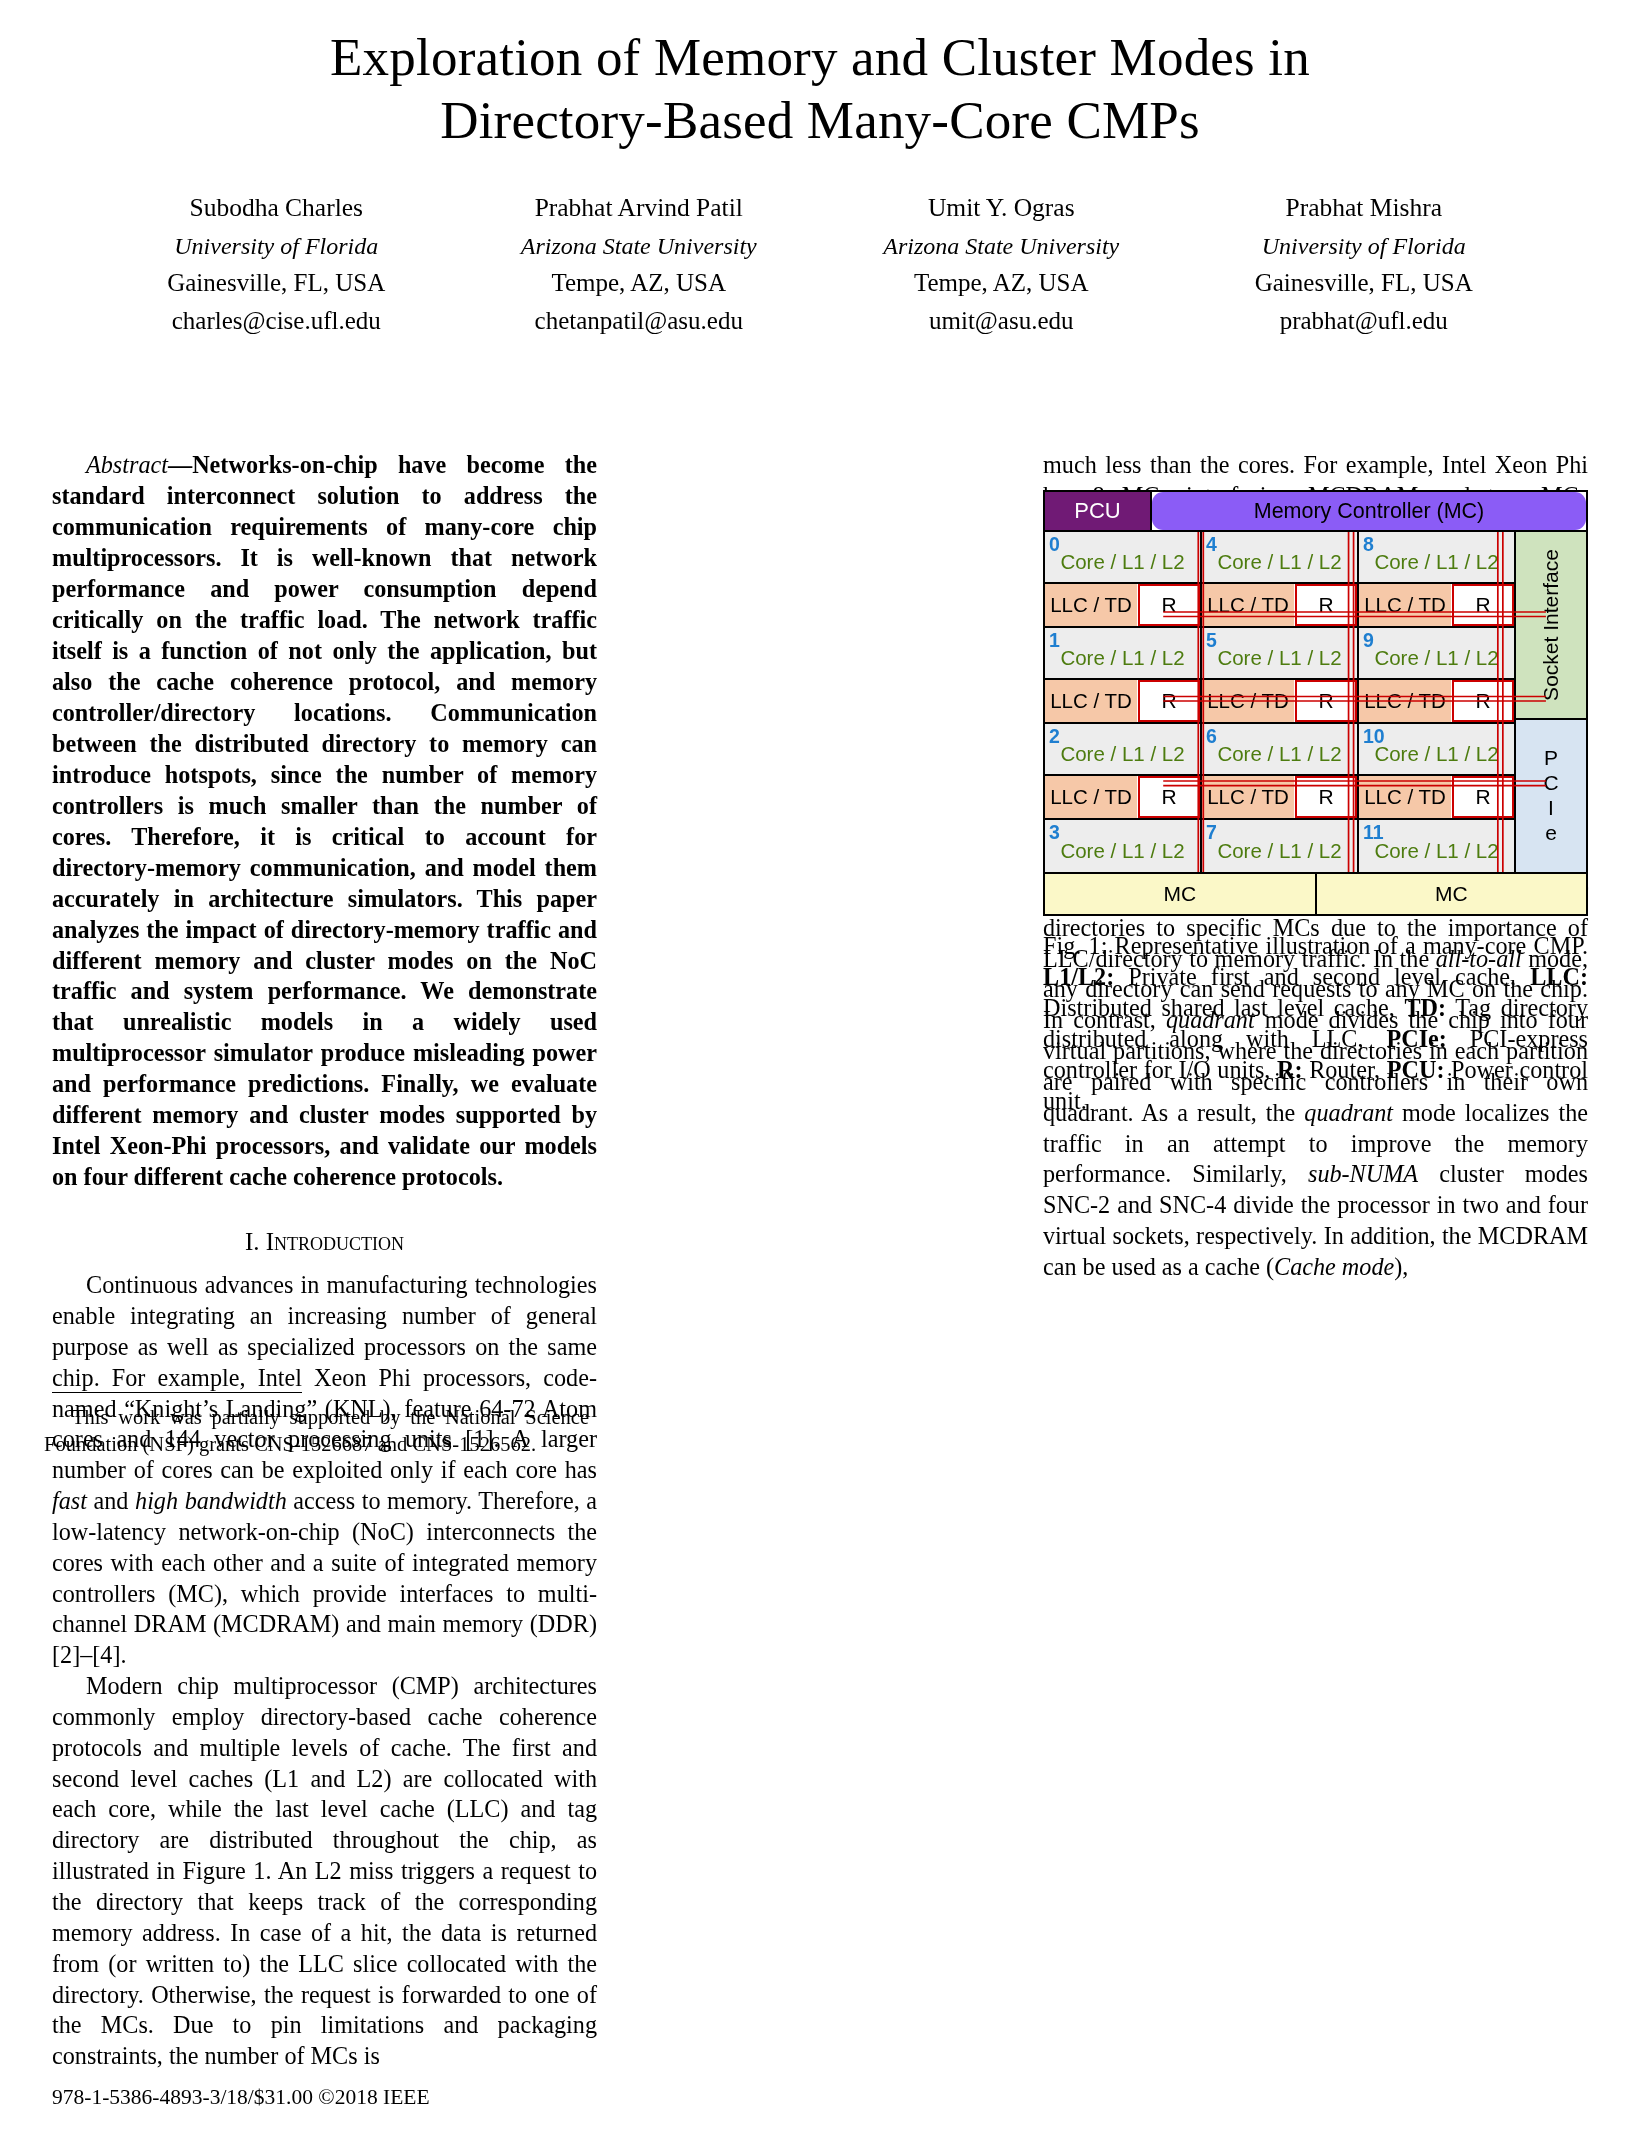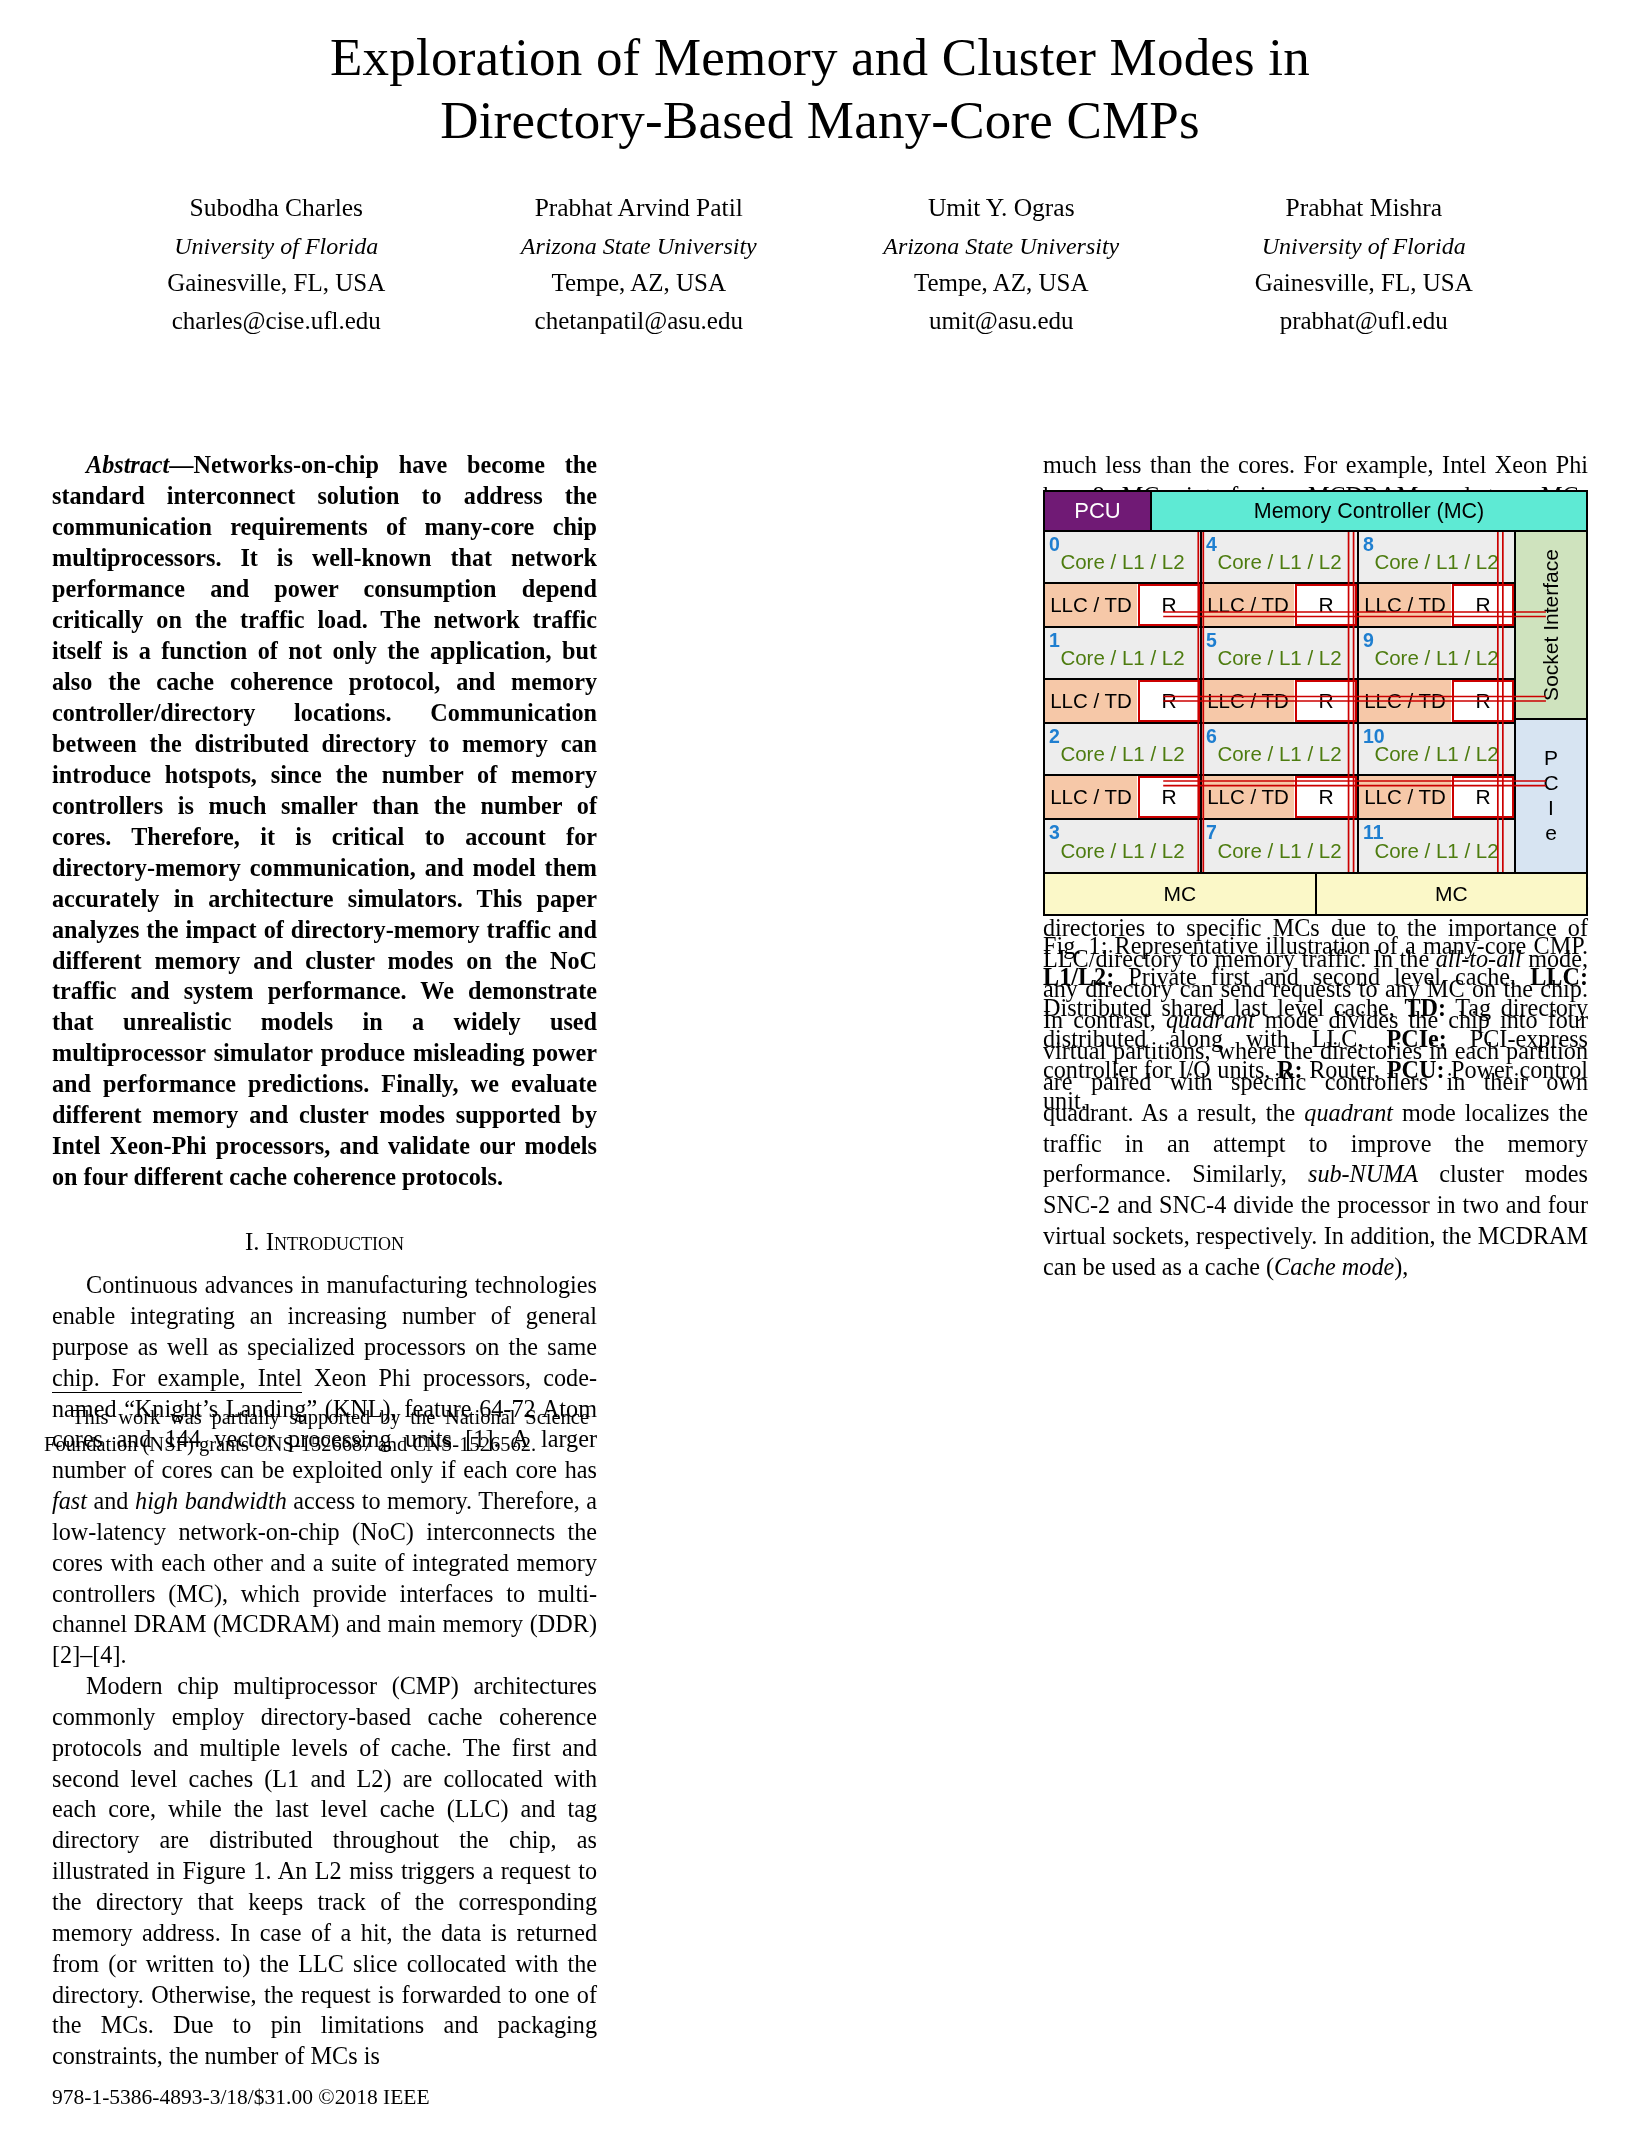--- a/index.html
+++ b/index.html
@@ -75,21 +75,21 @@
   p { margin: 0; text-indent: 34px; }
   p.noindent { text-indent: 0; }
 
   .abstract {
     font-weight: bold;
     text-align: justify;
     text-indent: 34px;
     font-size: 24.2px;
     line-height: 1.28;
   }
-  .abstract .lead { font-style: italic; font-weight: bold; }
+  .abstract .lead { font-style: italic; font-weight: normal; }
 
   .sec-head {
     text-align: center;
     font-size: 25px;
     margin: 33px 0 12px 0;
     font-variant: small-caps;
     text-indent: 0;
   }
   .sec-head .num { font-variant: normal; }
 
@@ -143,28 +143,29 @@
     font-family: "Liberation Sans", sans-serif;
     font-size: 22px;
     display: flex;
     align-items: center;
     justify-content: center;
     border-right: 2.4px solid #000;
     box-sizing: border-box;
   }
   .mc-top {
     flex: 1;
-    background: #5eead4;
+    background: #8b5cf6;
     font-family: "Liberation Sans", sans-serif;
     font-size: 21.5px;
     display: flex;
     align-items: center;
     justify-content: center;
     color: #000;
     box-sizing: border-box;
+    border-radius: 11px;
   }
 
   
   .grid-area {
     display: flex;
     position: relative;
   }
   .tiles {
     display: flex;
     flex: 1;

